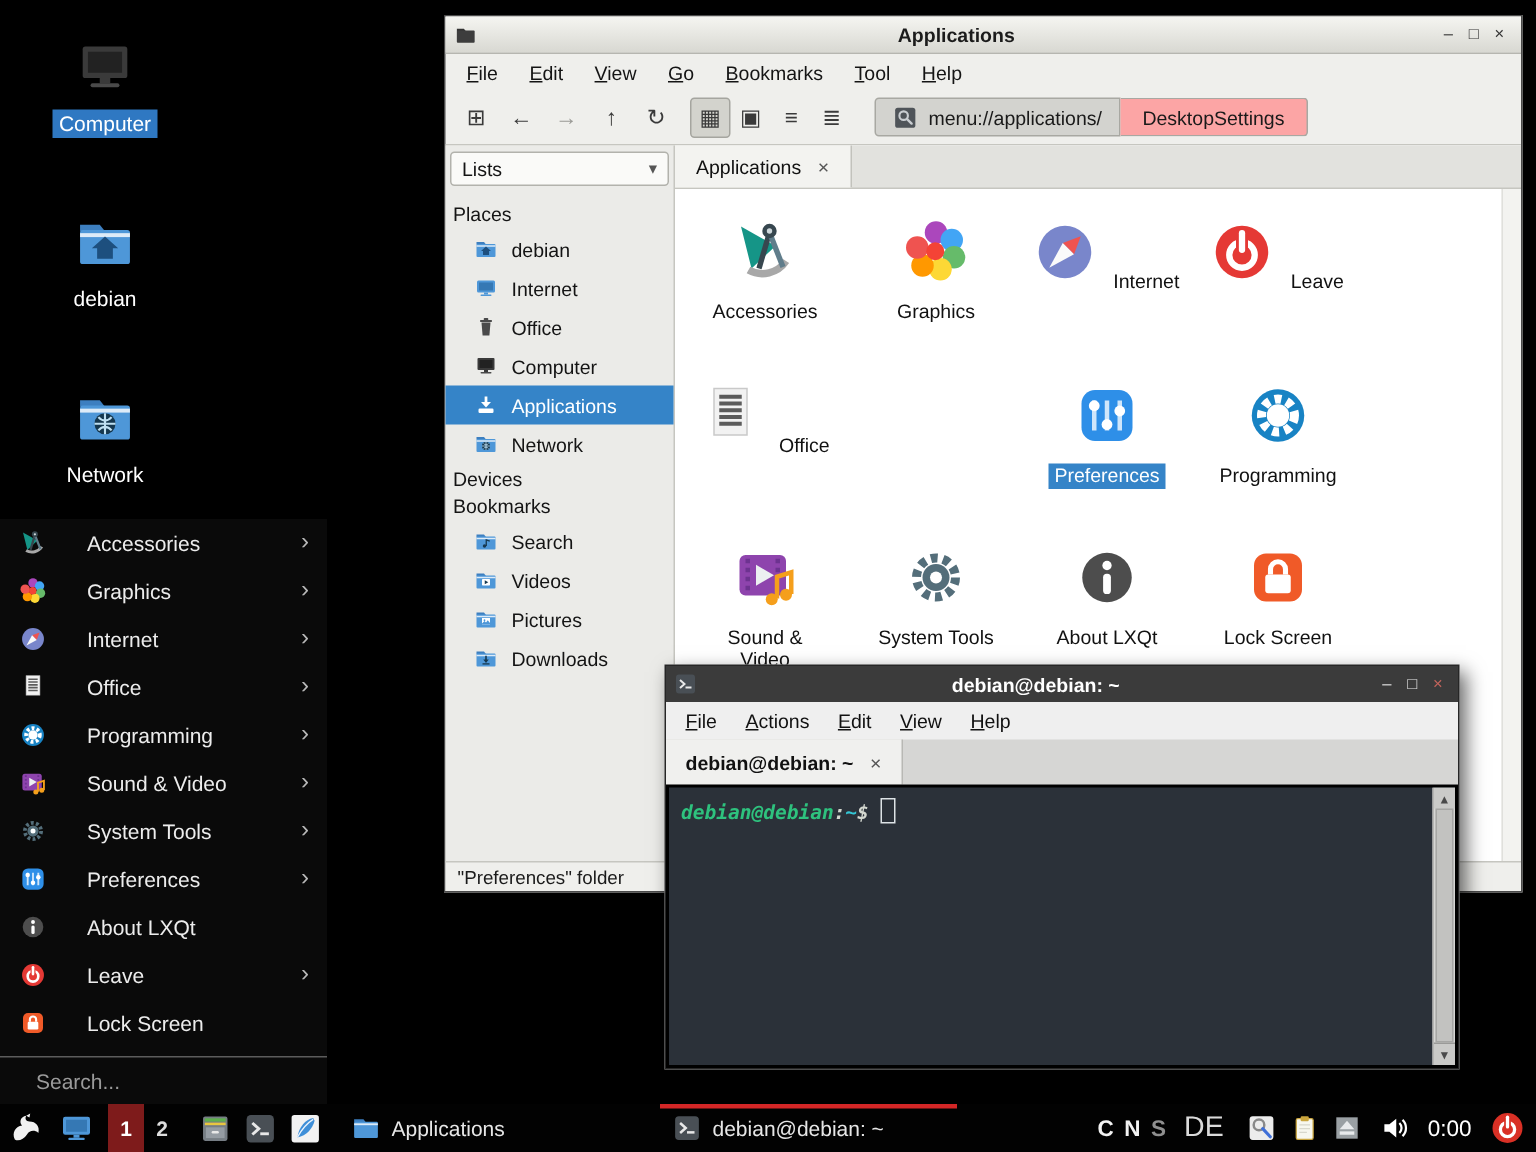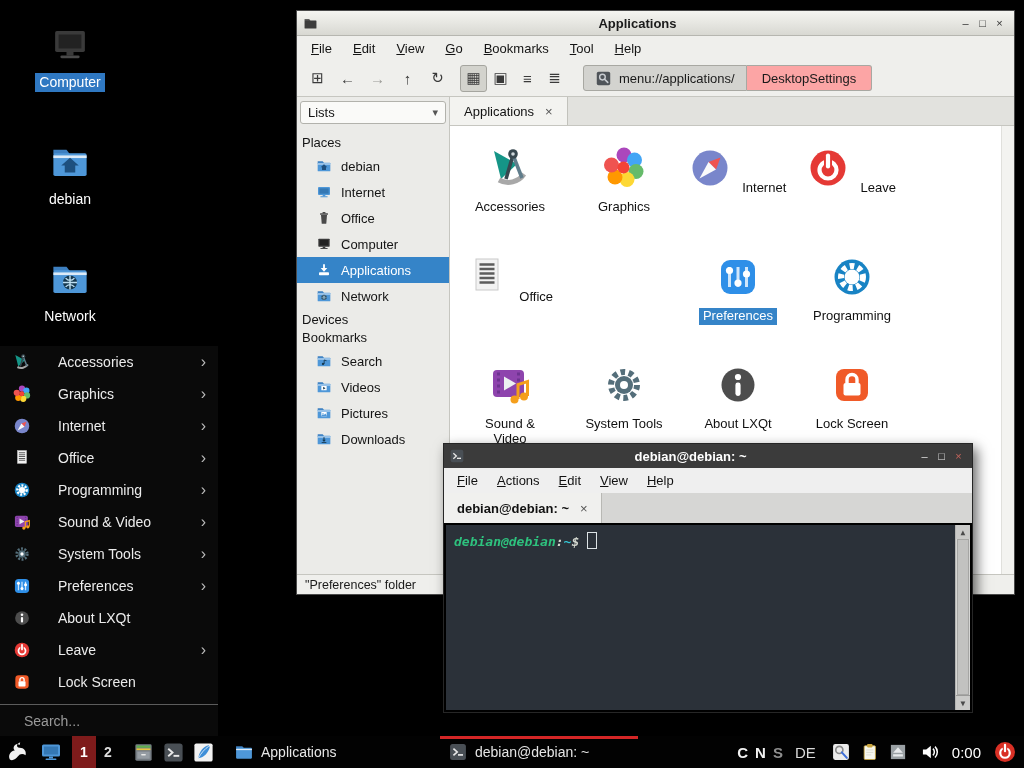--- a/index.html
+++ b/index.html
@@ -121,21 +121,21 @@
   .ws.active{background:#7e1b1b;color:#fff;}
   .quick{width:30px;} .quick .pic{width:23px;height:23px;}
   .task{position:relative;height:32px;display:flex;align-items:center;gap:7px;
         padding:0 8px;width:182px;color:#e6e6e6;font-size:14px;margin-left:8px;}
   .task .pic{width:20px;height:20px;flex:0 0 20px;}
   .task .tlabel{white-space:nowrap;overflow:hidden;}
   .task.active::before{content:"";position:absolute;left:0;right:0;top:0;height:3px;background:#d32626;}
   .tray{margin-left:auto;display:flex;align-items:center;gap:9px;padding-right:7px;}
   .kbd{display:flex;gap:7px;font-weight:bold;font-size:15px;}
   .kbd .on{color:#f2f2f2;} .kbd .off{color:#8f8f8f;}
-  .klayout{color:#dadada;font-size:15px;margin-left:3px;}
+  .klayout{color:#dadada;font-size:19px;margin-left:3px;}
   .tray .ticon{width:20px;height:20px;}
   .tray .ticon.small{width:18px;height:18px;}
   .clock{color:#fff;font-size:15px;margin:0 3px;}
   .power{width:24px;height:24px;}
 </style>
 </head>
 <body>
 
 <div id="screen">
 

